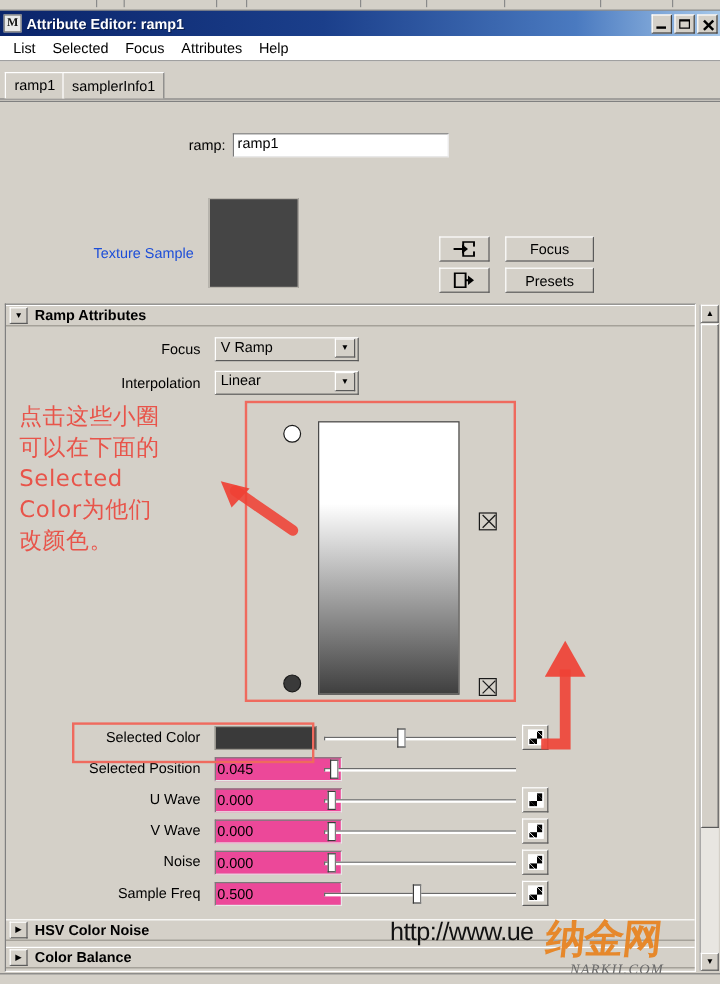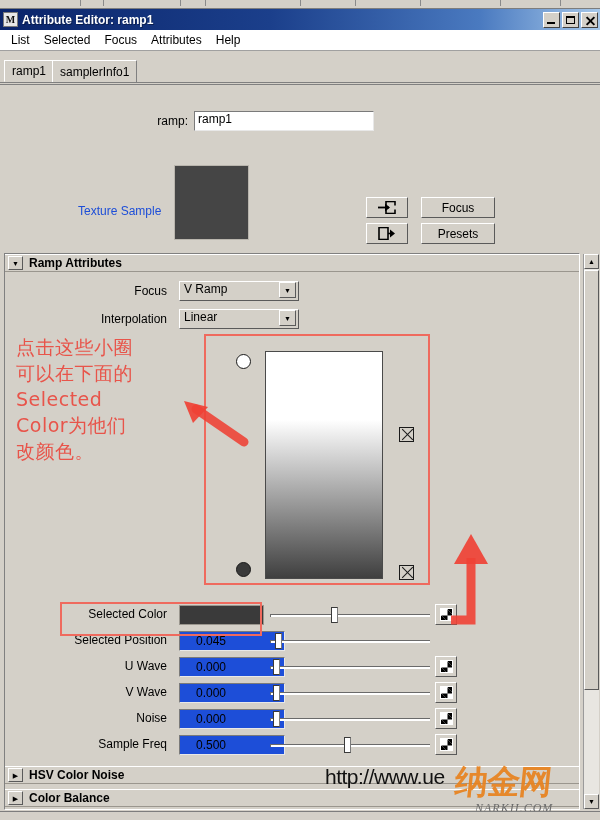--- a/index.html
+++ b/index.html
@@ -235,24 +235,24 @@
     width: 15px; height: 1px; background: #1a1a1a;
   }
   .ramp-x::before { transform: rotate(45deg); }
   .ramp-x::after  { transform: rotate(-45deg); }
 
   
   .frow { position: absolute; left: 0; width: 100%; height: 24px; }
   .fval {
     position: absolute; left: 174px; top: 1px;
     width: 106px; height: 20px;
-    background: #1d4ed8;
+    background: #ec4899;
     border: 1px solid #7a7a7a;
     border-right-color: #e8e8e8; border-bottom-color: #e8e8e8;
-    font-size: 12px; color: #000; padding: 0 16px; line-height: 18px;
+    font-size: 12px; color: #000; padding: 0 1px; line-height: 18px;
   }
   .fswatch {
     position: absolute; left: 174px; top: 1px;
     width: 85px; height: 20px;
     border: 1px solid #9a968e;
   }
   .slider {
     position: absolute; left: 265px; top: 1px;
     width: 160px; height: 20px;
   }

